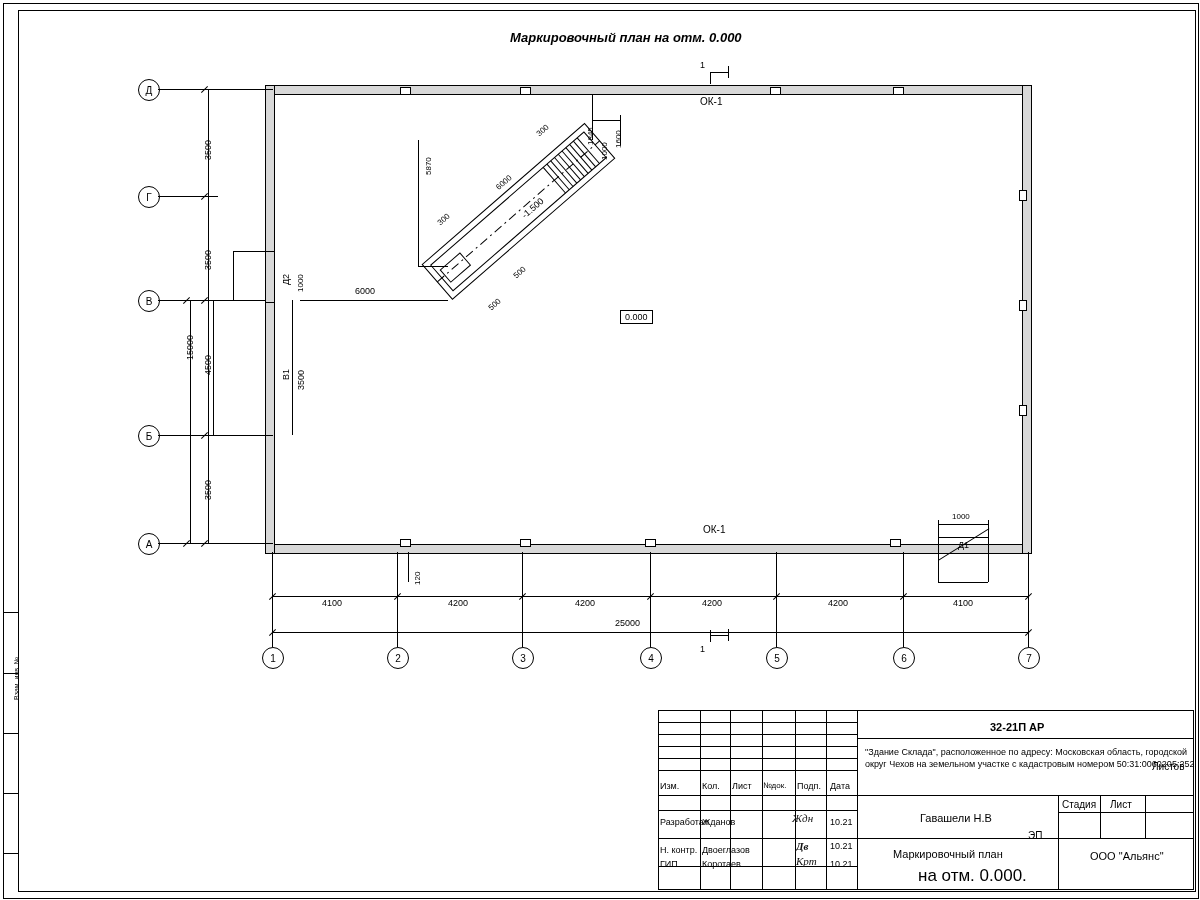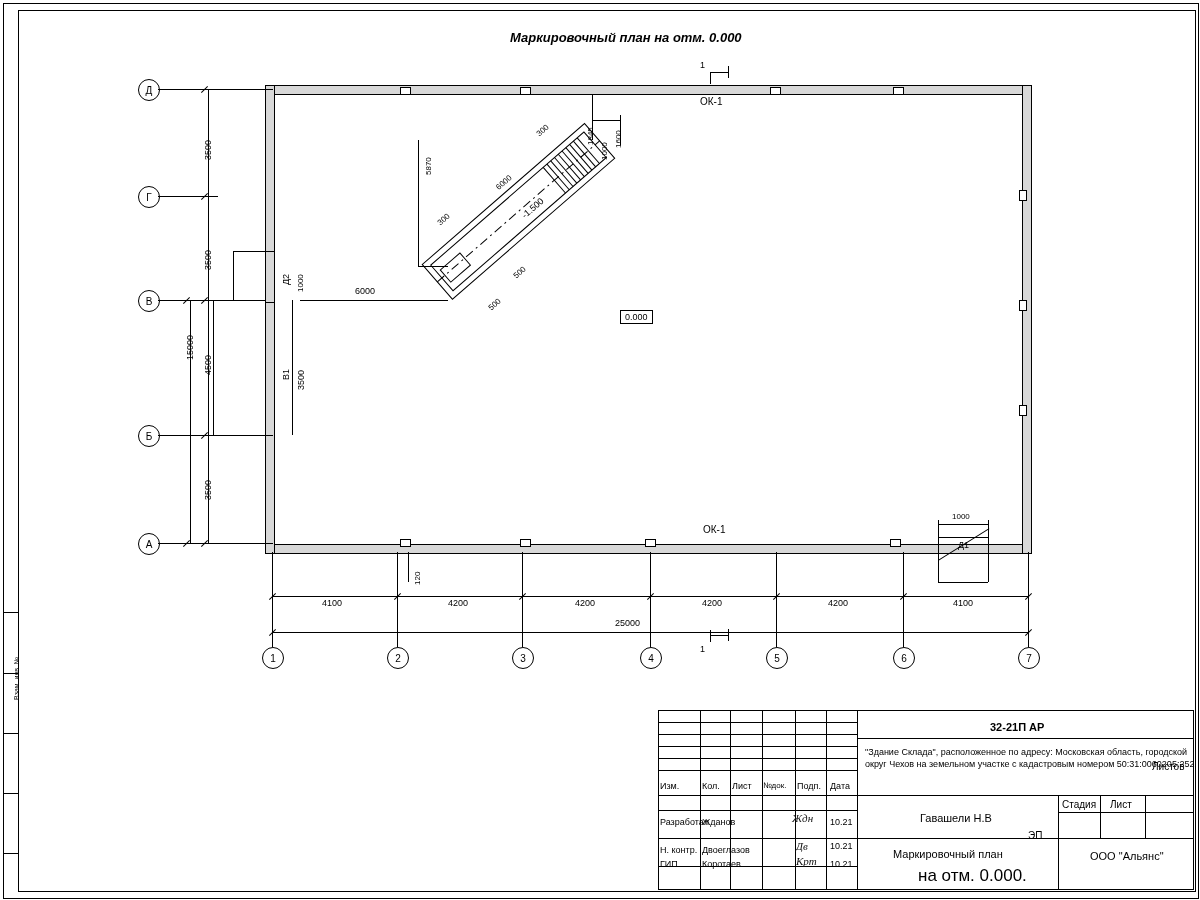--- a/index.html
+++ b/index.html
@@ -263,21 +263,21 @@
   <div class="tbtxt" style="left:797px;top:781px;">Подп.</div>
   <div class="tbtxt" style="left:830px;top:781px;">Дата</div>
 
   <div class="tbtxt" style="left:660px;top:817px;">Разработал</div>
   <div class="tbtxt" style="left:702px;top:817px;">Жданов</div>
   <div class="sign" style="left:792px;top:812px;">Ждн</div>
   <div class="tbtxt" style="left:830px;top:817px;">10.21</div>
 
   <div class="tbtxt" style="left:660px;top:845px;">Н. контр.</div>
   <div class="tbtxt" style="left:702px;top:845px;text-align:right;">Двоеглазов</div>
-  <div class="sign" style="left:796px;top:840px;">Дв</div>
+  <div class="sign" style="left:796px;top:840px;font-weight:bold;">Дв</div>
   <div class="tbtxt" style="left:830px;top:841px;">10.21</div>
 
   <div class="tbtxt" style="left:660px;top:859px;">ГИП</div>
   <div class="tbtxt" style="left:702px;top:859px;">Коротаев</div>
   <div class="sign" style="left:796px;top:855px;">Крт</div>
   <div class="tbtxt" style="left:830px;top:859px;">10.21</div>
 
   <div class="ln h" style="left:858px;top:738px;width:336px;"></div>
   <div class="ln h" style="left:858px;top:795px;width:336px;"></div>
   <div class="ln h" style="left:858px;top:838px;width:336px;"></div>

